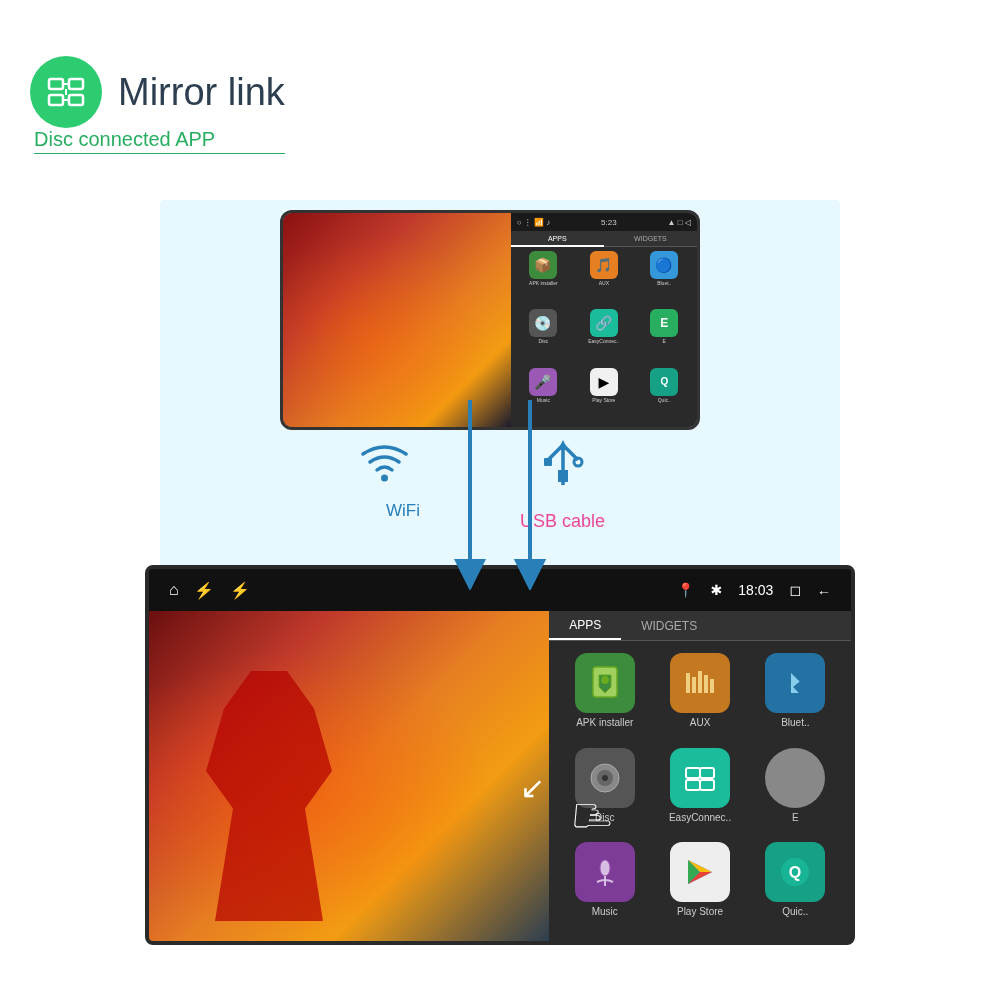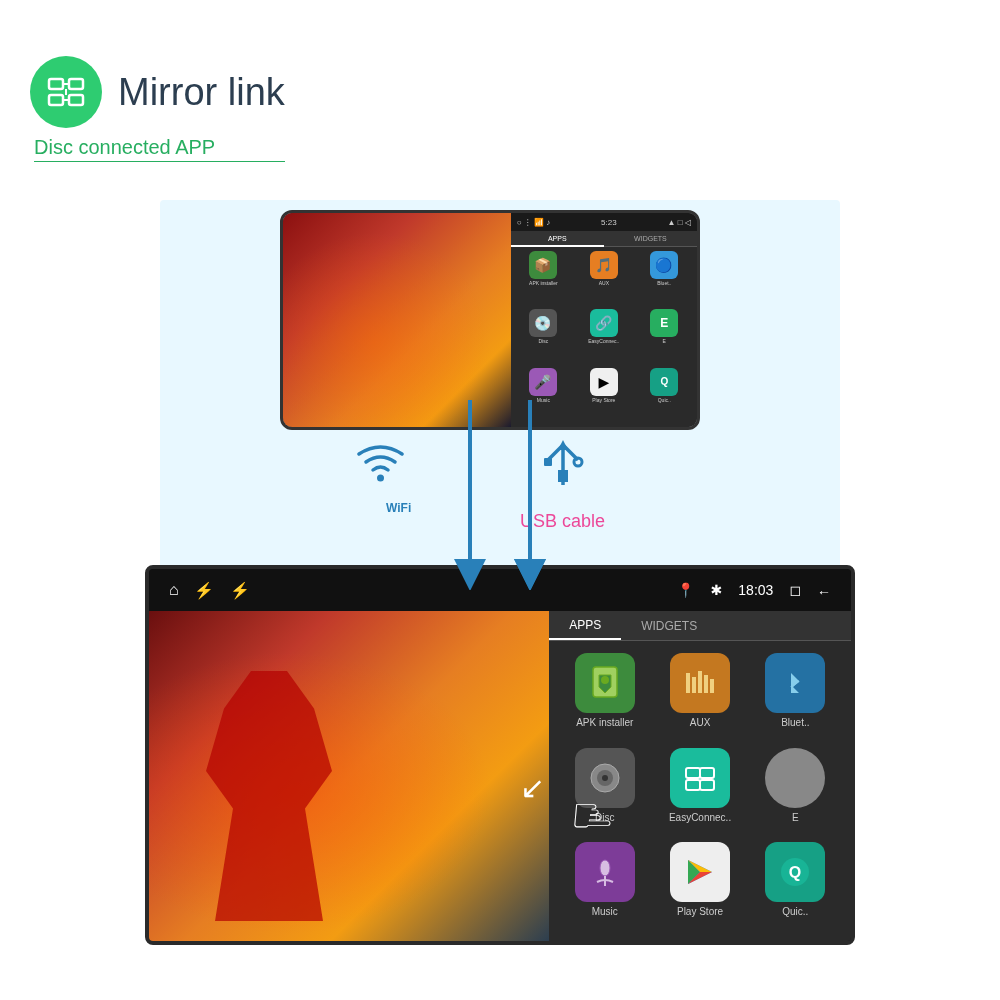--- a/index.html
+++ b/index.html
@@ -12,21 +12,21 @@
       position: relative;
     }
 
     
     .header {
       position: absolute;
       top: 56px;
       left: 30px;
       display: flex;
       flex-direction: column;
-      gap: 8px;
+      gap: 0;
     }
     .header-top {
       display: flex;
       align-items: center;
       gap: 16px;
     }
     .mirror-icon-bg {
       width: 72px;
       height: 72px;
       background: #2ecc71;
@@ -173,23 +173,23 @@
       flex-direction: column;
       align-items: center;
       gap: 8px;
     }
     .wifi-icon {
       color: #2980b9;
       font-size: 50px;
       line-height: 1;
     }
     .wifi-label {
-      font-size: 12px;
+      font-size: 17px;
       color: #2980b9;
-      font-weight: 700;
+      font-weight: 400;
       margin-left: 36px;
     }
 
     
     .usb-section {
       position: absolute;
       top: 440px;
       left: 520px;
       display: flex;
       flex-direction: column;

